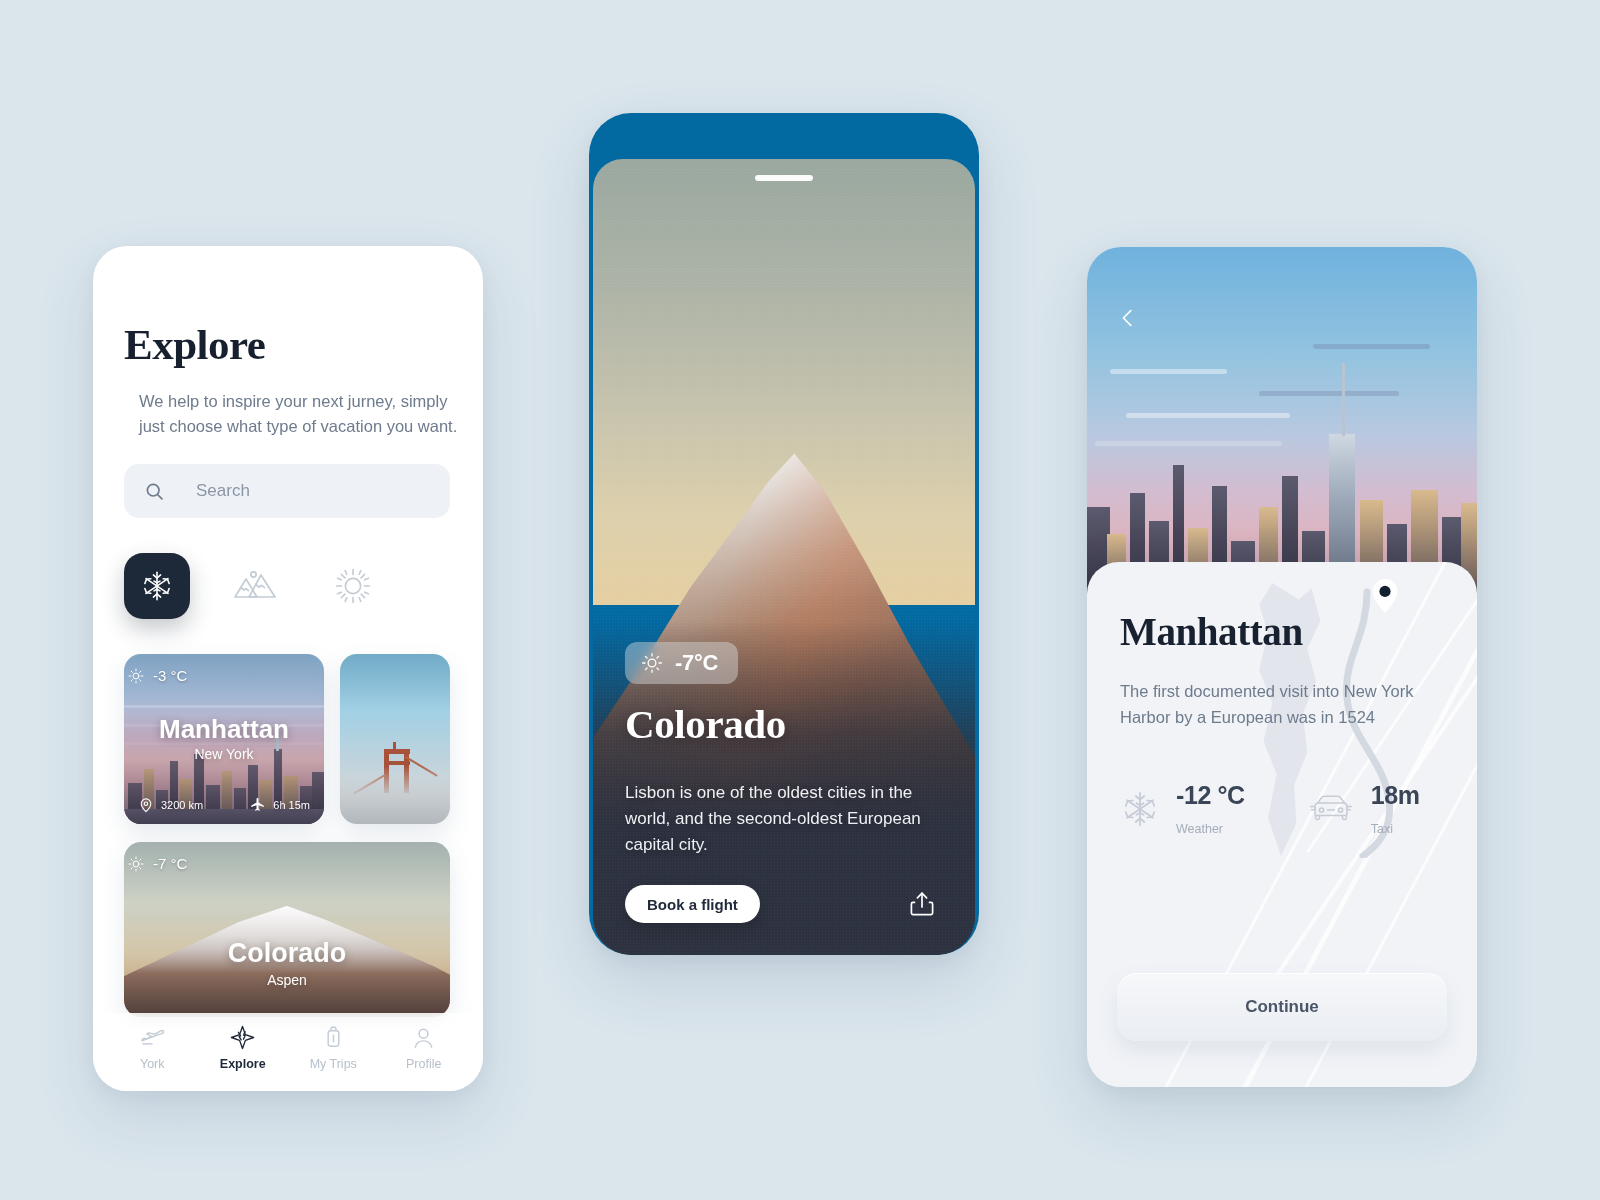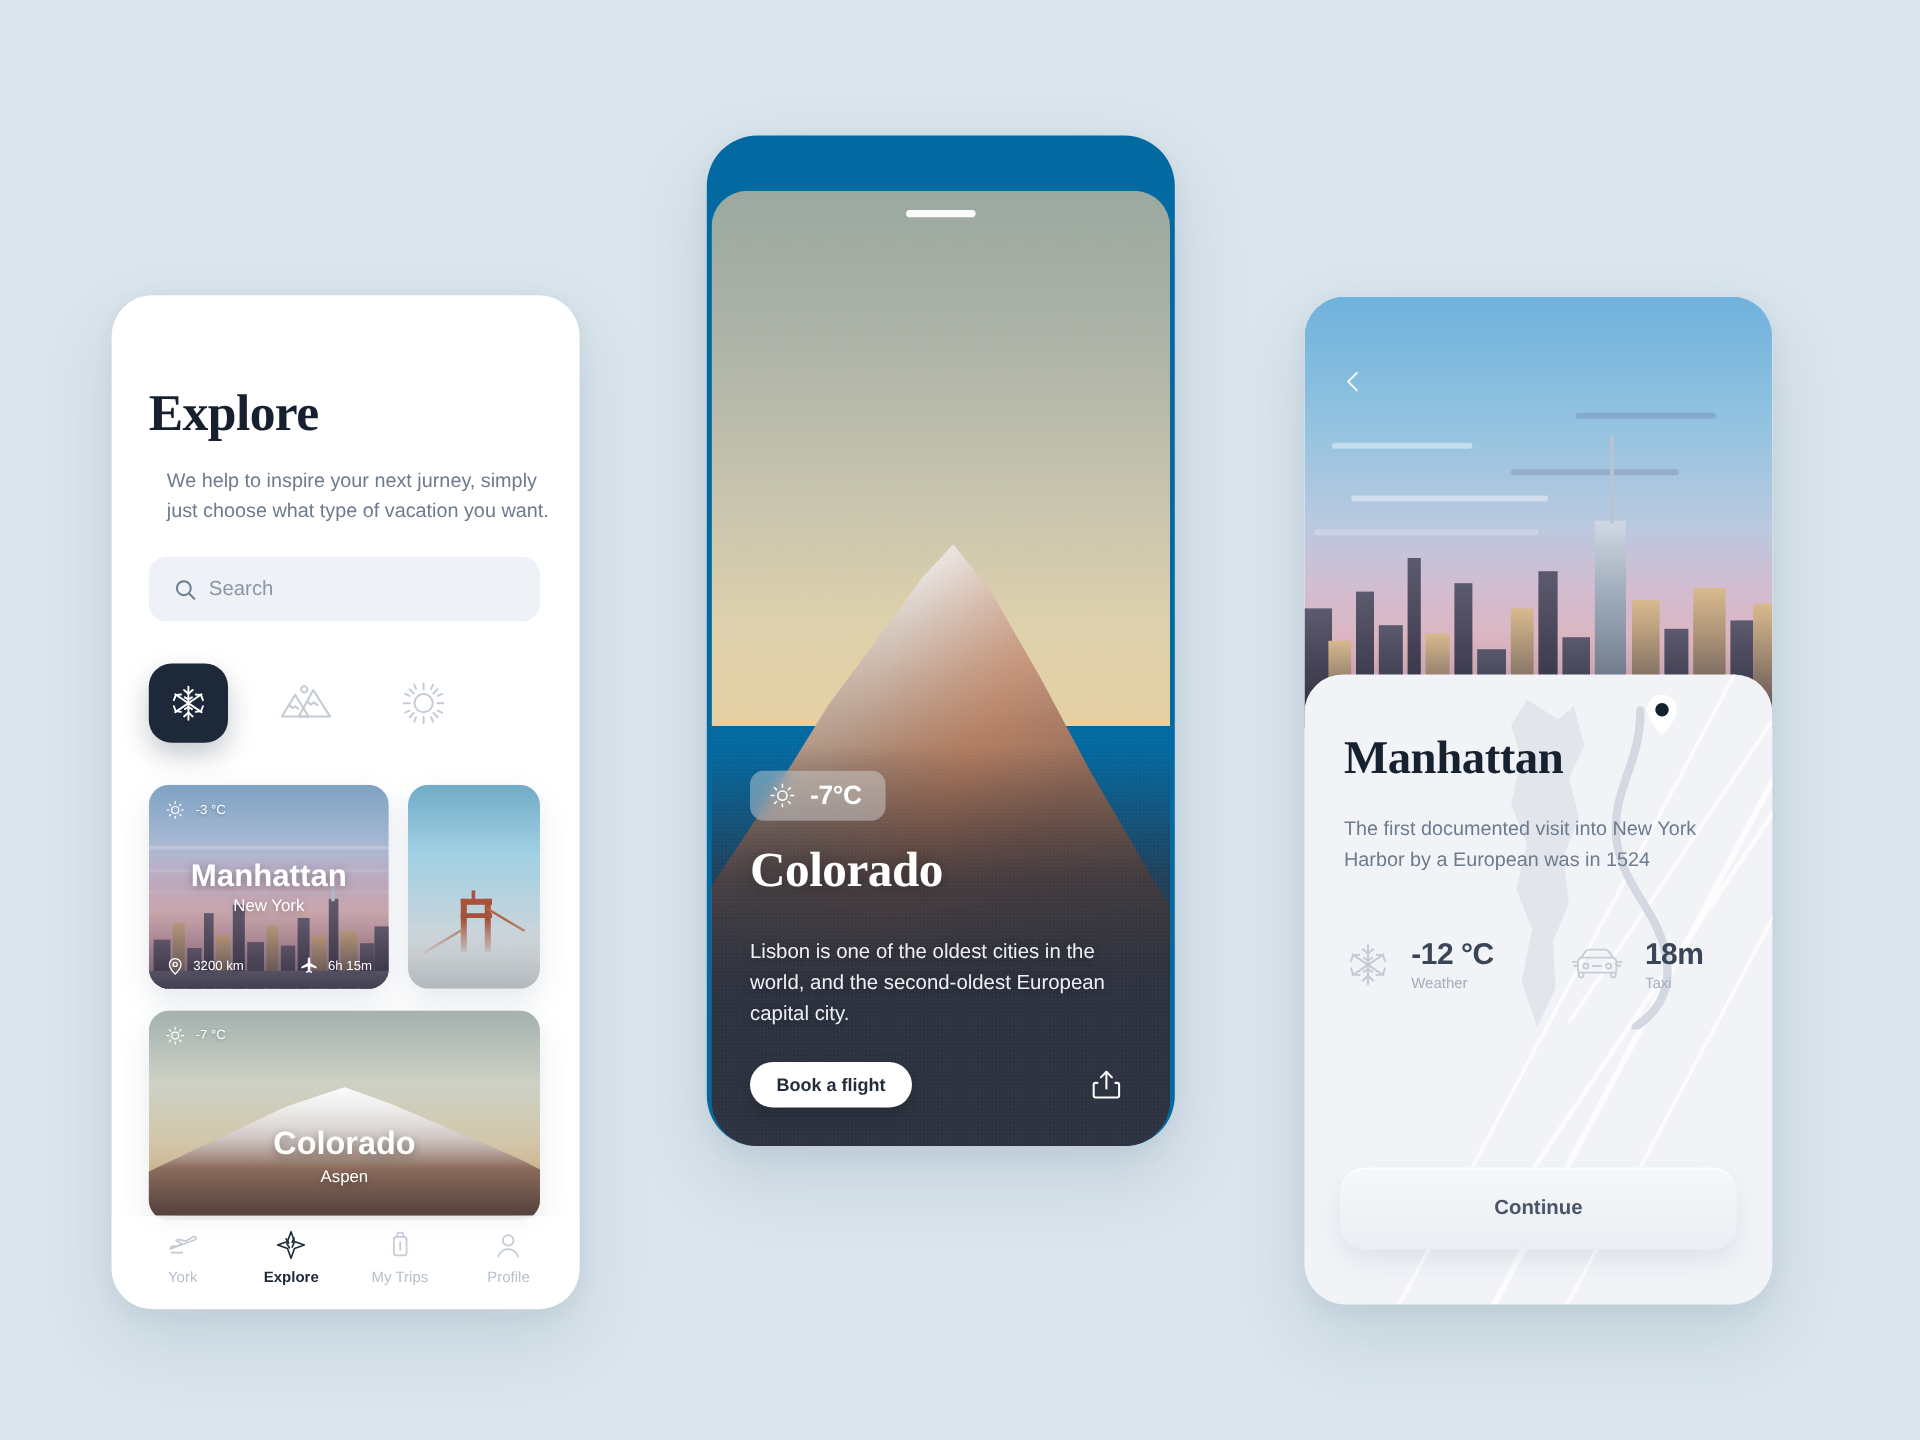--- a/index.html
+++ b/index.html
@@ -25,21 +25,21 @@
     font-weight:700; color:#17202f; letter-spacing:-0.5px;
   }
   #p1-title{position:absolute;left:31px;top:76px;font-size:43px;line-height:46px;}
   #p1-sub{
     position:absolute;left:46px;top:143px;width:336px;
     font-size:16.5px;line-height:25px;color:#6d7b8d;
   }
   #p1-search{
     position:absolute;left:31px;top:218px;width:326px;height:54px;
     background:#eef1f5;border-radius:15px;display:flex;align-items:center;
-    padding:0 20px;box-sizing:border-box;gap:9px;
+    padding:0 20px;box-sizing:border-box;gap:31px;
   }
   #p1-search .sval{font-size:17px;color:#8b96a5;}
   .ic{display:block;}
   #p1-filters{position:absolute;left:31px;top:307px;display:flex;align-items:center;gap:32px;}
   .filt{width:66px;height:66px;border-radius:19px;display:flex;align-items:center;justify-content:center;}
   .filt.active{background:#1d2939;box-shadow:0 10px 22px rgba(29,41,57,.25);}
   .filt.idle{background:transparent;}
 
   
   #p1-cards{position:absolute;left:31px;top:408px;width:326px;}
@@ -73,22 +73,22 @@
   
   .mt-sky{position:absolute;inset:0;background:linear-gradient(180deg,#b9c7c2 0%,#cfd2c4 38%,#e4d6b6 62%,#e9c79a 82%,#d9ab7e 100%);}
   .mt-peak{position:absolute;bottom:0;left:50%;transform:translateX(-50%);width:150%;height:66%;
     background:linear-gradient(180deg,#f2f0ef 0%,#cfc4bd 30%,#a07a66 62%,#6b4f43 100%);
     clip-path:polygon(0% 100%, 18% 62%, 30% 38%, 40% 18%, 50% 4%, 58% 16%, 68% 34%, 80% 56%, 100% 100%);}
   .mt-snow{position:absolute;bottom:0;left:50%;transform:translateX(-50%);width:150%;height:66%;
     background:linear-gradient(180deg,rgba(255,255,255,.92) 0%,rgba(255,255,255,.5) 40%,rgba(255,255,255,0) 62%);
     clip-path:polygon(0% 100%, 18% 62%, 30% 38%, 40% 18%, 50% 4%, 58% 16%, 68% 34%, 80% 56%, 100% 100%);}
 
   .card-overlay{position:absolute;inset:0;background:linear-gradient(180deg,rgba(10,20,35,.12) 0%,rgba(10,20,35,0) 34%,rgba(10,20,35,.1) 70%,rgba(10,20,35,.28) 100%);}
-  .wx{position:absolute;left:14px;top:13px;display:flex;align-items:center;gap:9px;color:#fff;
-      font-size:11px;text-shadow:0 1px 3px rgba(0,0,0,.3);}
+  .wx{position:absolute;left:4px;top:13px;display:flex;align-items:center;gap:9px;color:#fff;
+      font-size:15px;text-shadow:0 1px 3px rgba(0,0,0,.3);}
   .c-name{position:absolute;left:0;right:0;text-align:center;color:#fff;font-weight:700;
       text-shadow:0 2px 8px rgba(0,0,0,.3);}
   .c-sub{position:absolute;left:0;right:0;text-align:center;color:#fff;
       text-shadow:0 2px 6px rgba(0,0,0,.3);}
   .c-meta{position:absolute;left:14px;right:14px;bottom:11px;display:flex;align-items:center;
       color:#fff;font-size:11px;gap:7px;text-shadow:0 1px 4px rgba(0,0,0,.35);}
   .c-meta .spacer{flex:1;}
 
   
   #p1-nav{
@@ -166,21 +166,21 @@
   .mapline{position:absolute;background:#ffffff;opacity:.75;}
   .mapshape{position:absolute;background:#dfe3ea;opacity:.85;}
   #p3-route{position:absolute;right:54px;top:16px;width:120px;height:280px;}
   #p3-pin{position:absolute;right:78px;top:16px;width:28px;height:36px;}
   #p3-title{position:absolute;left:33px;top:48px;font-size:39px;line-height:44px;
     font-family:"Liberation Serif", serif;font-weight:700;color:#18212f;letter-spacing:-.4px;}
   #p3-desc{position:absolute;left:33px;top:116px;width:300px;color:#6d7b8d;font-size:16.5px;line-height:26px;}
   #p3-stats{position:absolute;left:33px;top:220px;right:33px;display:flex;gap:62px;}
   .stat{display:flex;align-items:center;gap:16px;}
   .stat .sv{font-size:25px;font-weight:700;color:#3a4557;letter-spacing:-.4px;line-height:27px;}
-  .stat .sl{font-size:12.5px;color:#a4adba;margin-top:3px;}
+  .stat .sl{font-size:12.5px;color:#a4adba;margin-top:13px;}
   #p3-continue{
     position:absolute;left:30px;right:30px;bottom:46px;height:68px;border-radius:20px;
     background:linear-gradient(180deg,#f6f8fa 0%,#eaedf2 100%);
     display:flex;align-items:center;justify-content:center;
     font-size:17px;font-weight:700;color:#4b5568;
     box-shadow:0 10px 22px rgba(70,95,130,.1), inset 0 1px 0 rgba(255,255,255,.9);
   }
 </style>
 </head>
 <body style="background: rgb(218, 229, 236);">

